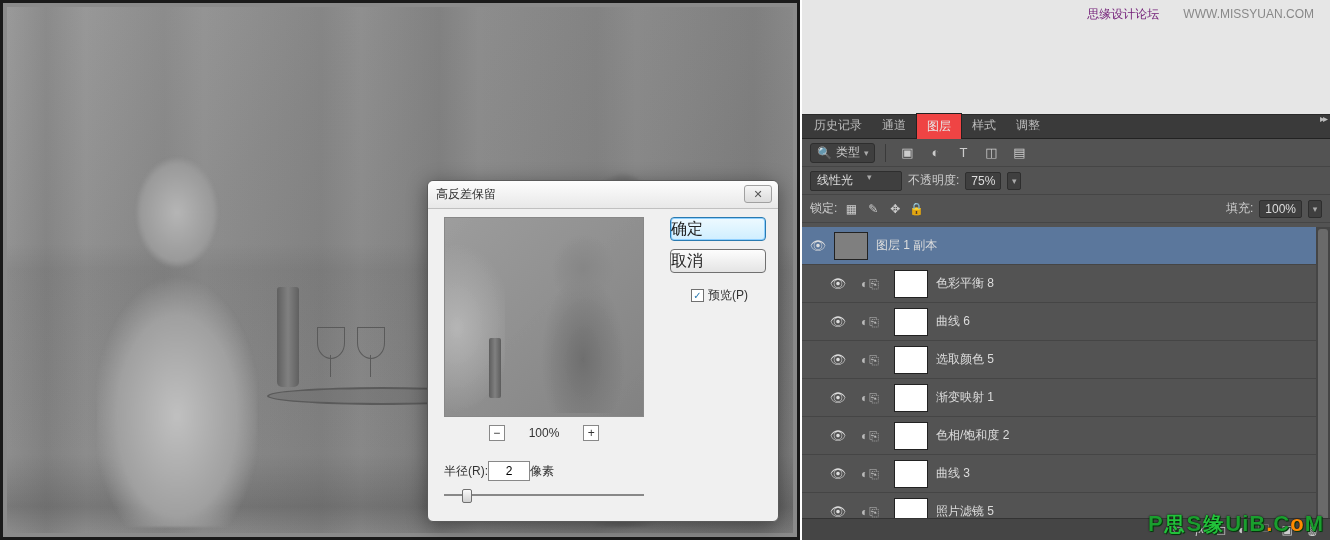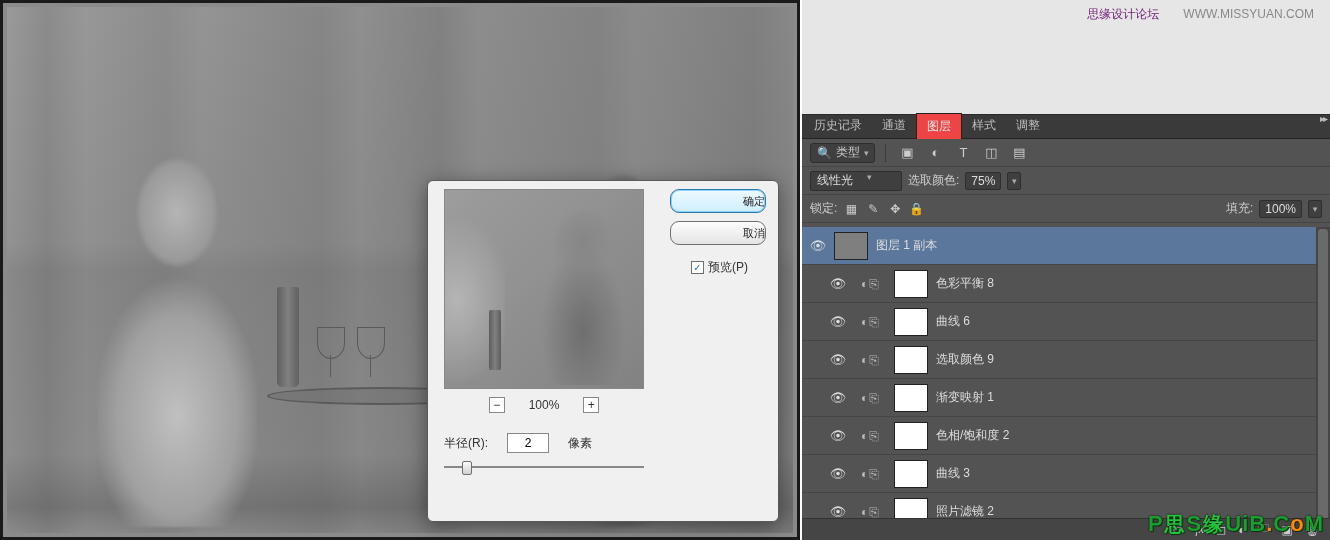--- a/index.html
+++ b/index.html
@@ -22,27 +22,27 @@
 .dlg-title{height:28px;background:linear-gradient(#fdfdfd,#e8e8e8);border-bottom:1px solid #c0c0c0;border-radius:6px 6px 0 0;display:flex;align-items:center;padding:0 8px;color:#333}
 .dlg-close{position:absolute;right:6px;top:4px;width:28px;height:18px;background:linear-gradient(#f5f5f5,#dcdcdc);border:1px solid #a0a0a0;border-radius:3px;display:flex;align-items:center;justify-content:center;font-size:11px;color:#555}
 .dlg-body{padding:10px;position:relative;height:calc(100% - 28px)}
 .preview{position:absolute;left:16px;top:8px;width:200px;height:200px;border:1px solid #888;background:#8a8a8a;overflow:hidden}
 .preview-inner{position:absolute;inset:0;background:linear-gradient(135deg,#9a9a9a,#828282);filter:contrast(1.1)}
 .pv-bride{position:absolute;left:-60px;top:20px;width:120px;height:180px;background:radial-gradient(ellipse 80px 120px at 60% 50%,#b0b0b0 0%,transparent 70%)}
 .pv-groom{position:absolute;right:15px;top:15px;width:90px;height:180px;background:radial-gradient(ellipse 45px 50px at 50% 20%,#858585 0%,transparent 70%),radial-gradient(ellipse 60px 120px at 50% 70%,#707070 0%,transparent 70%)}
 .pv-bottle{position:absolute;left:44px;top:120px;width:12px;height:60px;background:linear-gradient(90deg,#606060,#808080,#606060);border-radius:2px}
 .zoom-row{position:absolute;left:16px;top:216px;width:200px;display:flex;align-items:center;justify-content:center;gap:24px;color:#333}
 .zoom-btn{width:16px;height:16px;border:1px solid #888;background:#fff;display:flex;align-items:center;justify-content:center;font-size:12px;line-height:1}
-.radius-row{position:absolute;left:16px;top:252px;display:flex;align-items:center;gap:19px;color:#333}
+.radius-row{position:absolute;left:16px;top:252px;display:flex;align-items:center;gap:0;color:#333}
 .radius-row input{width:42px;height:20px;border:1px solid #888;background:#fff;text-align:center;font-size:12px}
 .slider{position:absolute;left:16px;top:278px;width:200px;height:16px}
 .slider-track{position:absolute;top:7px;left:0;right:0;height:2px;background:#888}
 .slider-thumb{position:absolute;top:2px;left:18px;width:10px;height:14px;background:linear-gradient(#fafafa,#d0d0d0);border:1px solid #707070;border-radius:2px}
 .dlg-btns{position:absolute;right:12px;top:8px;width:96px;display:flex;flex-direction:column;gap:8px}
-.wbtn{height:24px;border:1px solid #707070;border-radius:9px;background:linear-gradient(#fdfdfd,#e4e4e4);display:flex;align-items:center;justify-content:flex-end;color:#222;font-size:11px}
+.wbtn{height:24px;border:1px solid #707070;border-radius:4px;background:linear-gradient(#fdfdfd,#e4e4e4);display:flex;align-items:center;justify-content:flex-start;color:#222;font-size:16px}
 .wbtn.primary{border:1px solid #2a7ab0;box-shadow:inset 0 0 0 1px #8fd0ff;background:linear-gradient(#eefaff,#cfeeff)}
 .pv-check{position:absolute;right:30px;top:78px;display:flex;align-items:center;gap:4px;color:#333}
 .pv-check .cb{width:13px;height:13px;border:1px solid #707070;background:#fff;display:flex;align-items:center;justify-content:center;font-size:10px;color:#2a7ab0}
 .right{position:absolute;left:802px;top:0;right:0;bottom:0;background:#e6e6e6}
 .wm{position:absolute;right:16px;top:6px;font-size:12px;color:#888}
 .wm b{font-weight:normal;color:#701a75;margin-right:24px}
 .panel-wrap{position:absolute;left:0;right:0;top:114px;bottom:0;background:#535353;border-top:1px solid #2a2a2a}
 .close-arrows{position:absolute;right:4px;top:-2px;color:#bcbcbc;font-size:10px;letter-spacing:-2px}
 .tabs{height:24px;background:#3a3a3a;display:flex;align-items:flex-end;font-size:12px;color:#bcbcbc;padding-left:2px;border-bottom:1px solid #222}
 .tab{padding:4px 10px;cursor:default}
@@ -85,20 +85,26 @@
     <div class="bottle"></div>
     <div class="glass g1"></div>
     <div class="glass g2"></div>
     <div class="table">
         <div class="tbltop"></div>
       </div>
   </div>
 </div>
 
 <div class="dialog">
+  <div class="dlg-title">
+    <span>高反差保留</span>
+    <div class="dlg-close">
+        <span>✕</span>
+      </div>
+  </div>
   <div class="dlg-body">
     <div class="preview">
       <div class="preview-inner">
         <div class="pv-bride"></div>
           <div class="pv-groom"></div>
           <div class="pv-bottle"></div>
       </div>
     </div>
     <div class="zoom-row">
       <div class="zoom-btn">−</div>
@@ -158,21 +164,21 @@
       <div class="iconbtn">T</div>
       <div class="iconbtn">◫</div>
       <div class="iconbtn">▤</div>
     </div>
 
     <div class="row">
       <div class="dd" style="width:92px">
         <span>线性光</span>
         <span class="caret">▾</span>
       </div>
-      <span class="label">选取颜色:</span>
+      <span class="label">不透明度:</span>
       <div class="numbox">
           <span>75%</span>
         </div>
       <div class="small-caret">▾</div>
     </div>
 
     <div class="row lockrow">
       <span class="label">锁定:</span>
       <div class="mini">▦</div>
       <div class="mini">✎</div>
@@ -210,21 +216,21 @@
         <div class="thumb white"></div>
         <span>曲线 6</span>
       </div>
       <div class="layer adj">
         <div class="eye">👁</div>
         <div class="link-col">
             <span>◐</span>
             <span>⎘</span>
           </div>
         <div class="thumb white"></div>
-        <span>选取颜色 9</span>
+        <span>选取颜色 5</span>
       </div>
       <div class="layer adj">
         <div class="eye">👁</div>
         <div class="link-col">
             <span>◐</span>
             <span>⎘</span>
           </div>
         <div class="thumb white"></div>
         <span>渐变映射 1</span>
       </div>
@@ -246,21 +252,21 @@
         <div class="thumb white"></div>
         <span>曲线 3</span>
       </div>
       <div class="layer adj">
         <div class="eye">👁</div>
         <div class="link-col">
             <span>◐</span>
             <span>⎘</span>
           </div>
         <div class="thumb white"></div>
-        <span>照片滤镜 2</span>
+        <span>照片滤镜 5</span>
       </div>
 
       <div class="scrollbar">
           <div class="scrollthumb"></div>
         </div>
     </div>
 
     <div class="footer">
       <span>⬭</span>
       <span class="fxi">fx</span>

